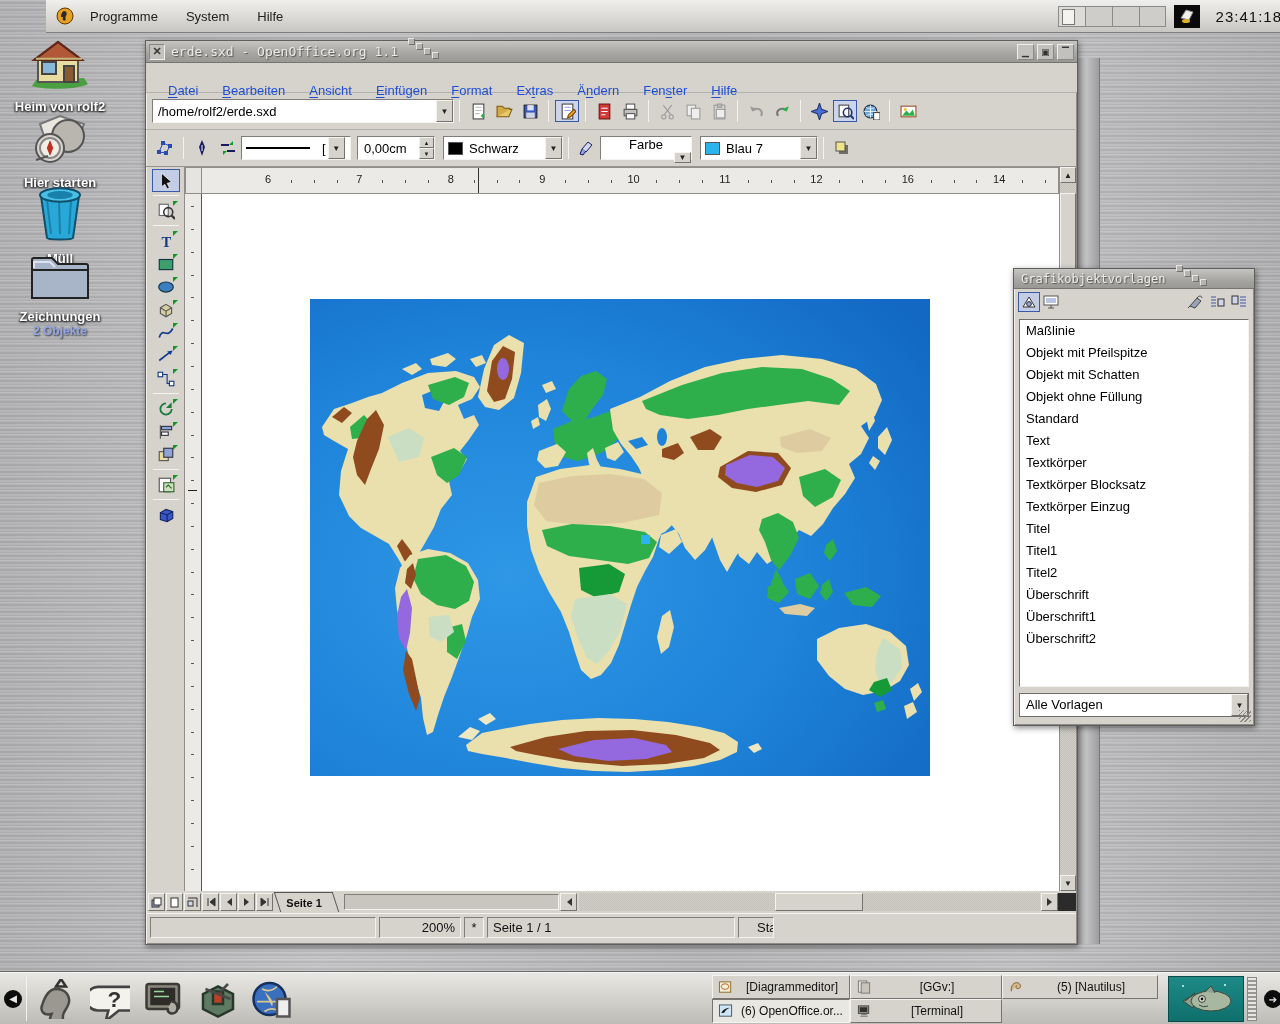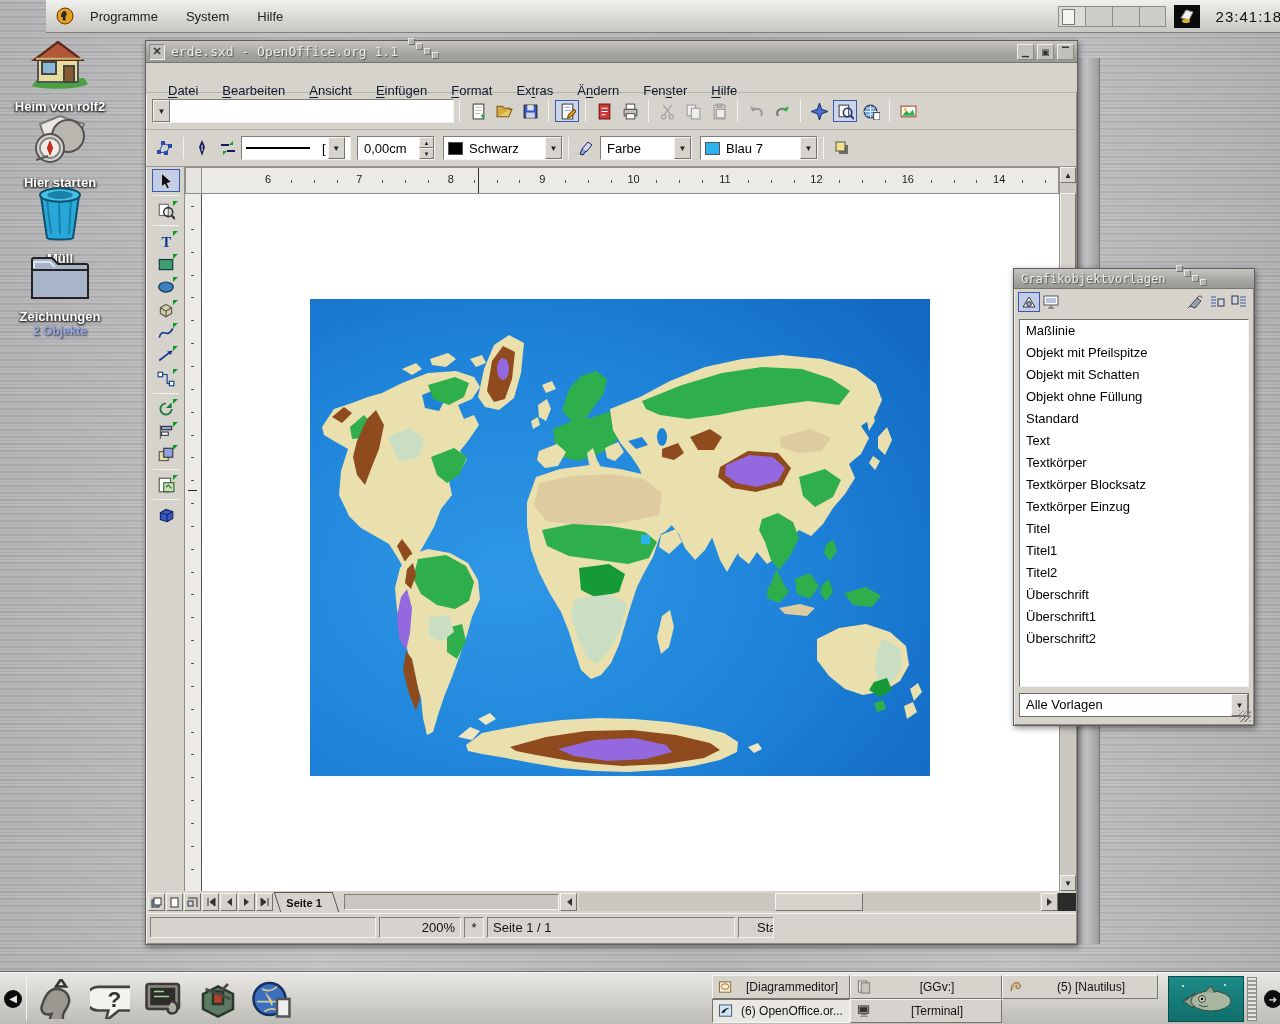--- a/index.html
+++ b/index.html
@@ -83,21 +83,21 @@
 
   .bevel-btn { background:#d6d3cc; border:1px solid; border-color:#f4f3f0 #74726d #74726d #f4f3f0; }
   .sunken { border:1px solid; border-color:#807e79 #f4f3f0 #f4f3f0 #807e79; }
   .toolbar-ico { width:24px; height:22px; display:flex; align-items:center; justify-content:center; margin:0 1px; }
   .toolbar-ico.pressed { background:#cdd5ea; border:1px solid #3a5aa8; }
   .tsep { width:1px; height:22px; background:#8f8d88; border-right:1px solid #f4f3f0; margin:0 5px; }
 
   
   #ooo { left:145px; top:40px; width:933px; height:905px; z-index:10; }
   .menubar { height:30px; display:flex; align-items:center; padding-left:10px; background:#d6d3cc; border-bottom:1px solid #b4b2ad; }
-  .menu-item { font-size:13px; color:#0f172a; padding:4px 12px;margin-top:25px; }
+  .menu-item { font-size:13px; color:#1d4ed8; padding:4px 12px;margin-top:25px; }
   .menu-item u { text-underline-offset:2px; }
   .funcbar { height:37px; display:flex; align-items:center; padding:0 6px; border-bottom:1px solid #b4b2ad; }
   .url-combo { width:302px; height:24px; background:#fff; display:flex; }
   .url-combo input { flex:1; border:none; outline:none; font-size:13px; padding:0 5px; background:#fff; color:#000; }
   .combo-btn { width:17px; background:#d6d3cc; border:1px solid; border-color:#f4f3f0 #74726d #74726d #f4f3f0;
     display:flex; align-items:center; justify-content:center; font-size:8px; color:#222; }
   .objbar { height:37px; display:flex; align-items:center; padding:0 6px; border-bottom:1px solid #96948f; }
   .combo { height:24px; background:#fff; display:flex; align-items:center; }
   .combo .cval { font-size:13px; color:#000; padding:0 6px; white-space:nowrap; }
   .swatch { width:15px; height:13px; border:1px solid #555; margin-left:4px; }
@@ -271,20 +271,21 @@
         <div class="menu-item"><u>E</u>infügen</div>
         <div class="menu-item"><u>F</u>ormat</div>
         <div class="menu-item">Ex<u>t</u>ras</div>
         <div class="menu-item">Ä<u>n</u>dern</div>
         <div class="menu-item">Fen<u>s</u>ter</div>
         <div class="menu-item"><u>H</u>ilfe</div>
       </div>
 
     <div class="funcbar">
       <div class="url-combo sunken">
+        <input value="/home/rolf2/erde.sxd" style="">
         <div class="combo-btn">▼</div>
       </div>
       <div class="tsep"></div>
       <div id="funcicons" style="display:flex;align-items:center;">
           <div class="toolbar-ico">
             <svg width="17" height="17" viewBox="0 0 16 16">
               <rect x="3" y="1" width="10" height="14" fill="#fff" stroke="#444"></rect>
               <path d="M5 4 h6 M5 7 h6 M5 10 h4" stroke="#bbb"></path>
               <path d="M12 10 l2 2 -2 2 -2-2Z" fill="#2fae4c"></path>
             </svg>
@@ -435,21 +436,21 @@
         <span class="cval">Schwarz</span>
         <div class="combo-btn" style="height:100%;margin-left:auto;">▼</div>
       </div>
       <div class="tsep"></div>
       <div class="toolbar-ico">
         <svg width="18" height="18" viewBox="0 0 18 18">
             <path d="M4 10 L10 3 L14 6 L8 13 Z" fill="#cfd8ee" stroke="#1a1a5e"></path>
             <path d="M4 10 l-2 5 3 1 3-4" fill="#8fa3d8" stroke="#1a1a5e"></path>
           </svg>
       </div>
-      <div class="combo sunken" style="width:92px;">
+      <div class="combo sunken" style="width:92px;flex-direction:column;">
         <span class="cval">Farbe</span>
         <div class="combo-btn" style="height:100%;margin-left:auto;">▼</div>
       </div>
       <div style="width:8px;"></div>
       <div class="combo sunken" style="width:118px;justify-content:space-between;">
         <span class="swatch" id="fillswatch" style="background: rgb(43, 179, 237);"></span>
         <span class="cval">Blau 7</span>
         <div class="combo-btn" style="height:100%;margin-left:auto;">▼</div>
       </div>
       <div class="tsep"></div>

